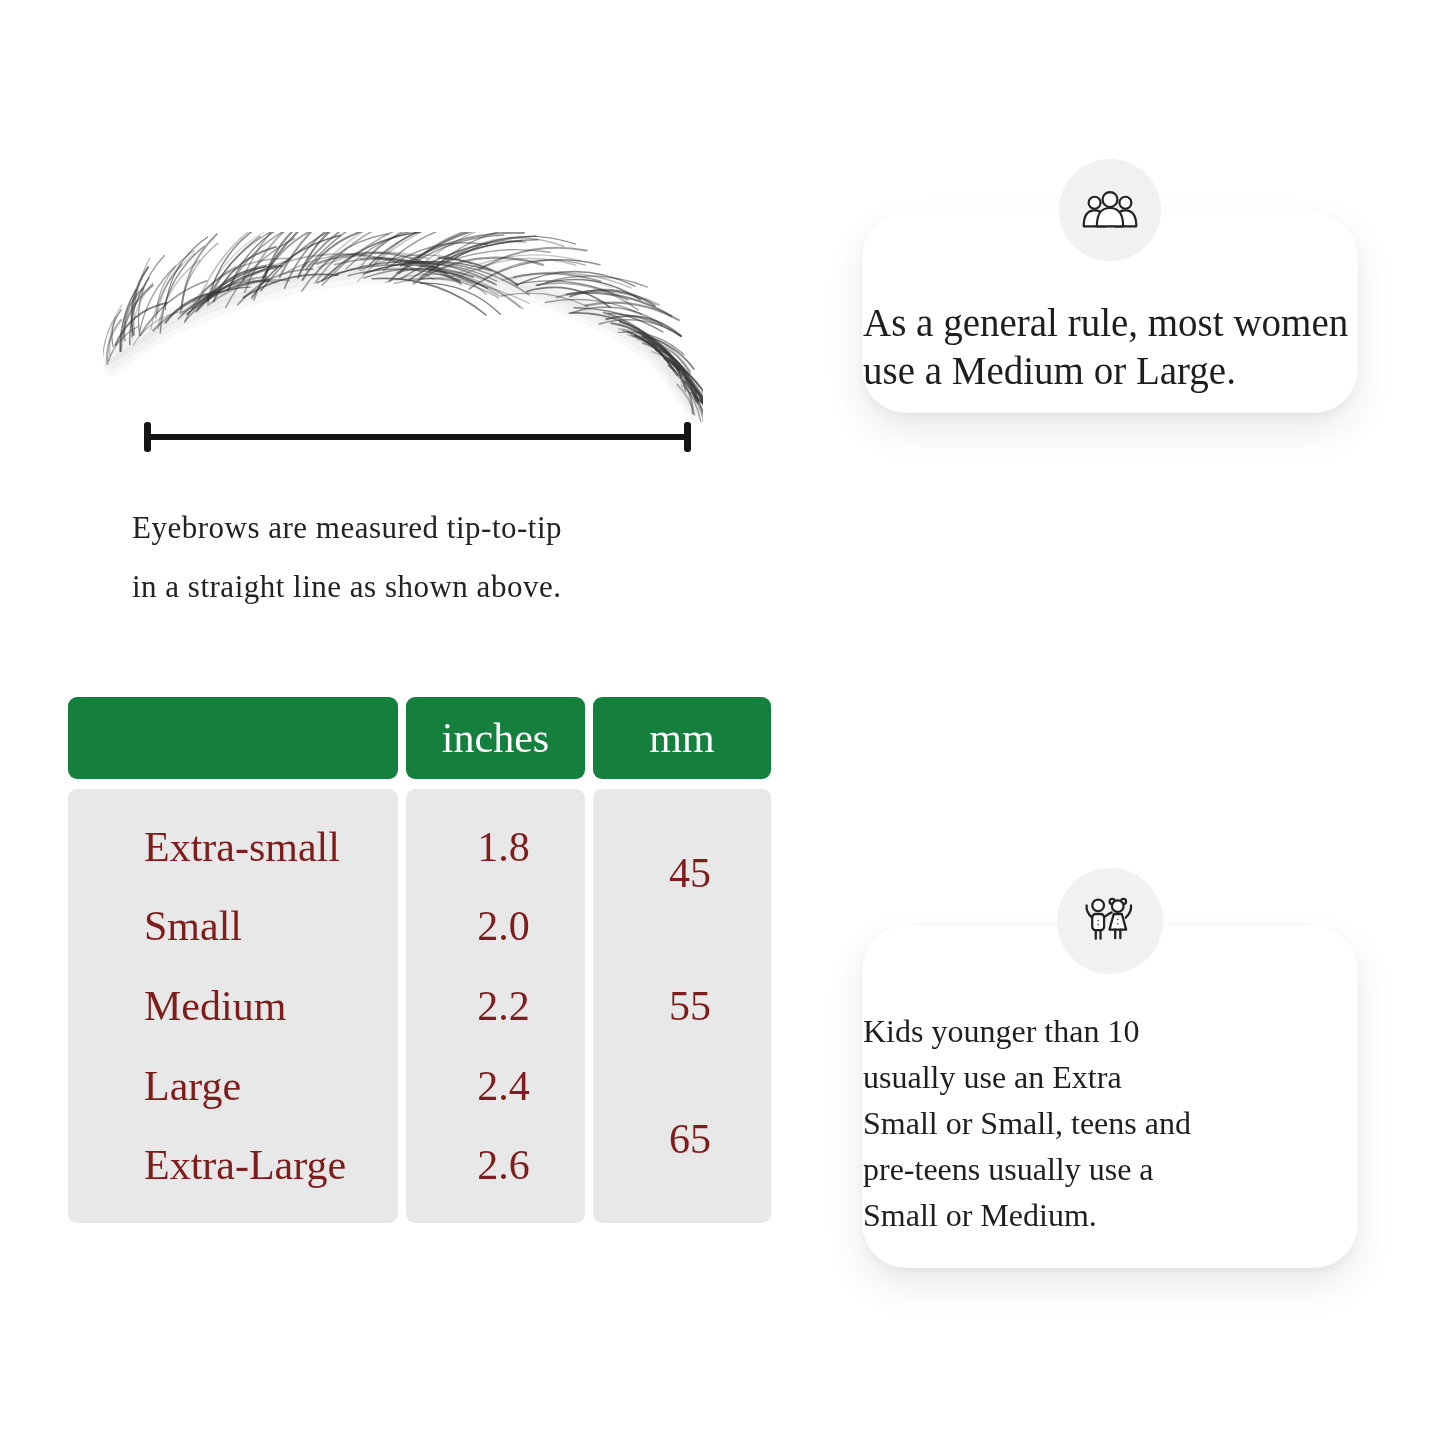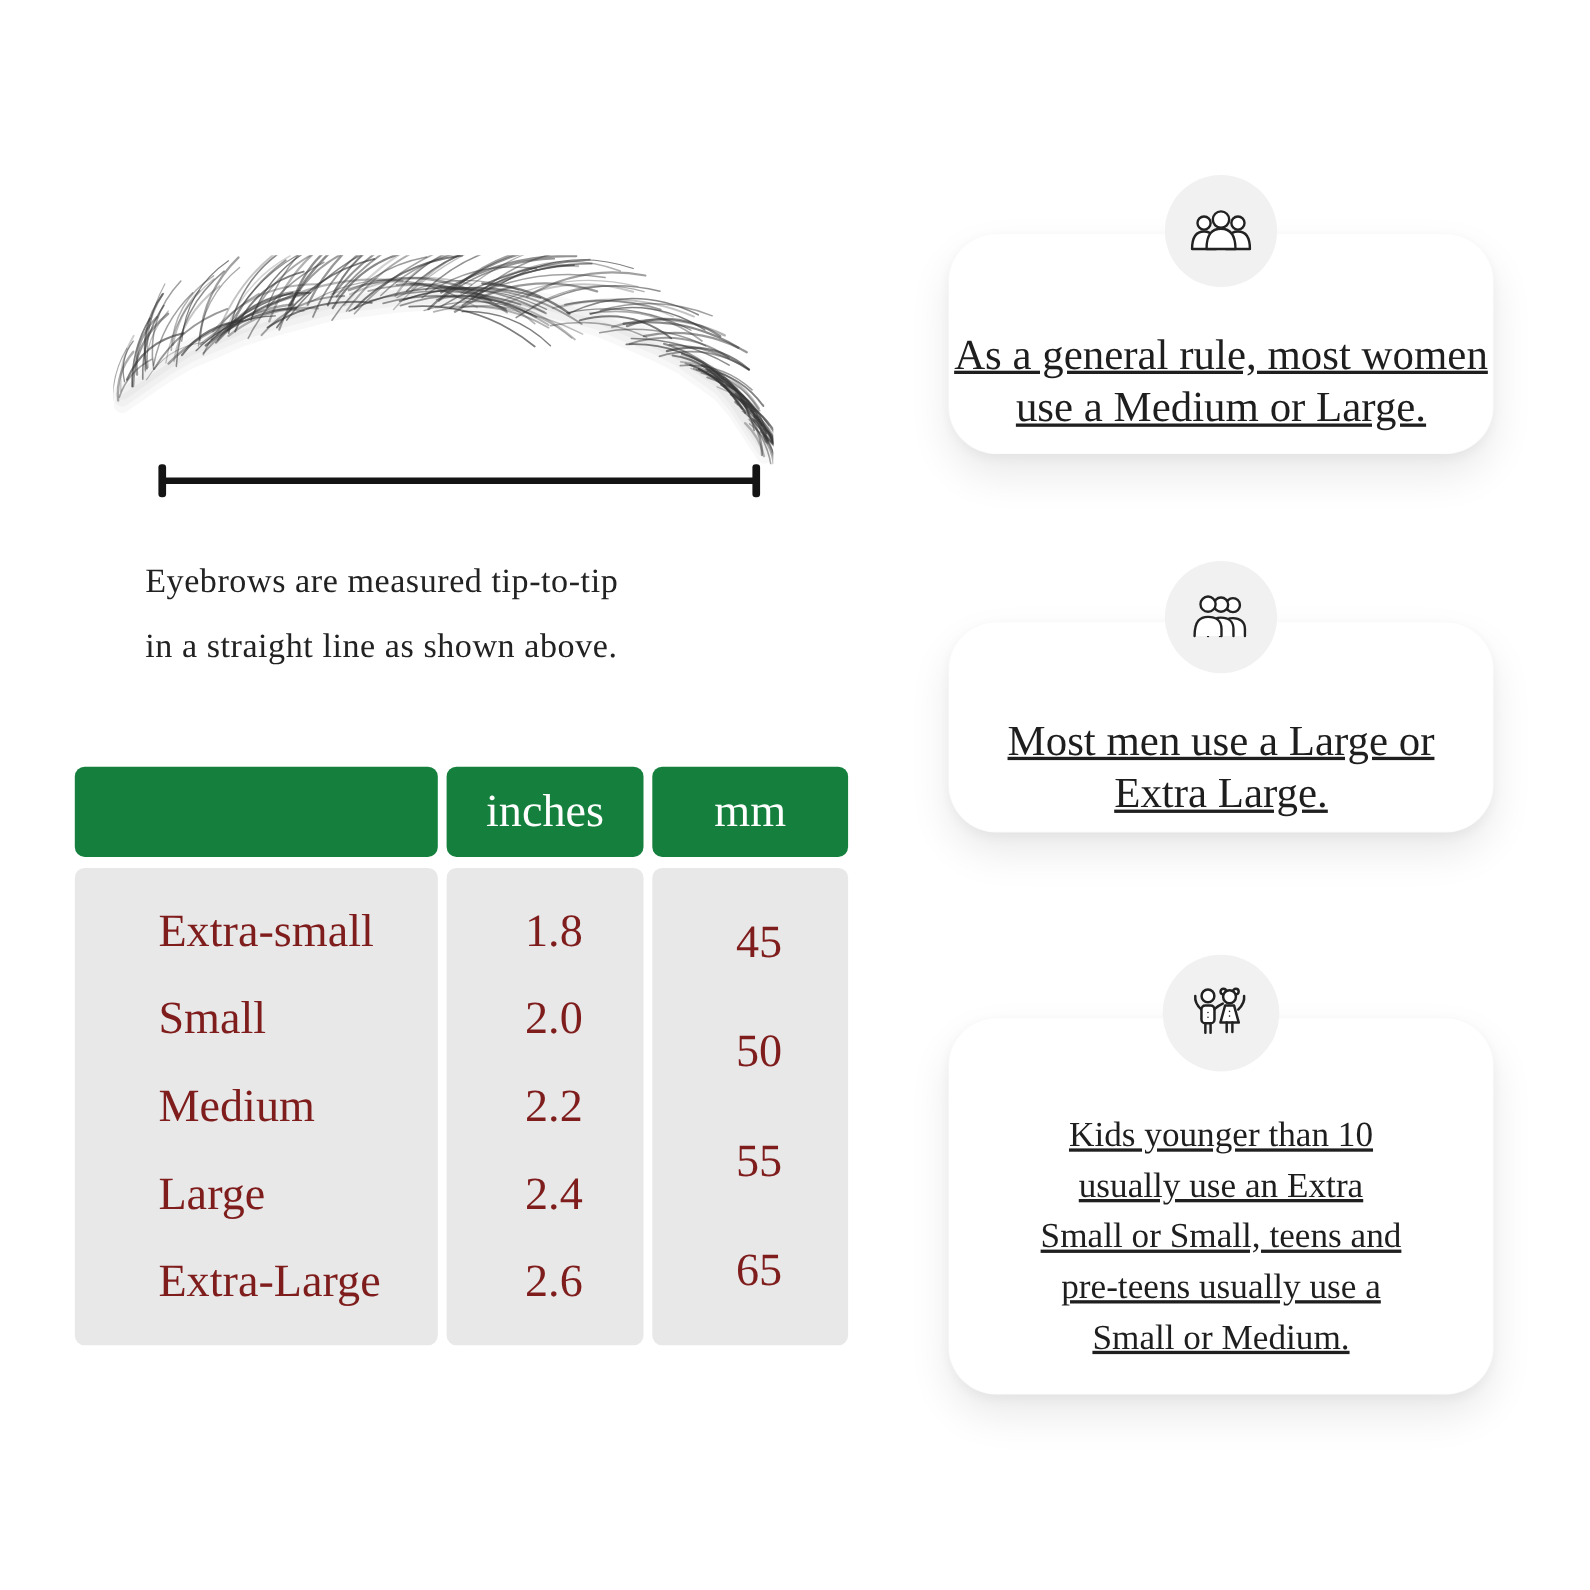--- a/index.html
+++ b/index.html
@@ -27,21 +27,21 @@
   .c1{width:330px;margin-right:8px;}
   .c2{width:179px;margin-right:8px;}
   .c3{width:178px;}
   .col .cellv{font-size:42px;display:flex;align-items:center;color:#7f1d1d;margin-left:16px;}
   .c1 .cellv{padding-left:60px;}
   .c2 .cellv,.c3 .cellv{justify-content:center;}
   
   .card{
     position:absolute;left:862px;width:496px;background:#ffffff;border-radius:44px;
     box-shadow:0 18px 38px rgba(0,0,0,0.085),0 4px 10px rgba(0,0,0,0.04);
-    border:1px solid rgba(0,0,0,0.015);box-sizing:border-box;text-align:center;text-decoration:underline;
+    border:1px solid rgba(0,0,0,0.015);box-sizing:border-box;text-align:left;
   }
   .card-1{top:212px;height:201px;padding-top:86px;}
   .card-2{top:565px;height:192px;padding-top:84px;}
   .card-3{top:925px;height:343px;padding-top:82px;}
   .card .line{font-size:39px;line-height:48px;color:#1e1e1e;}
   .card-3 .line{font-size:32px;line-height:46px;}
   .badge{
     position:absolute;left:50%;transform:translateX(-50%);
     width:102px;height:102px;border-radius:50%;background:#f1f1f1;
     display:flex;align-items:center;justify-content:center;z-index:2;
@@ -287,21 +287,20 @@
       </div>
       <div class="col c2">
         <div class="cellv">1.8</div>
         <div class="cellv">2.0</div>
         <div class="cellv">2.2</div>
         <div class="cellv">2.4</div>
         <div class="cellv">2.6</div>
       </div>
       <div class="col c3">
         <div class="cellv">45</div>
-        <div class="cellv">50</div>
         <div class="cellv">55</div>
         <div class="cellv">65</div>
       </div>
     </div>
   </div>
 
   <div class="card card-1">
     <div class="badge">
       <svg width="58" height="44" viewBox="0 0 64 46" fill="none" stroke="#222" stroke-width="2.4" stroke-linejoin="round">
         <circle cx="15" cy="15" r="6.6" fill="#fff"></circle>
@@ -309,40 +308,20 @@
         <circle cx="49" cy="15" r="6.6" fill="#fff"></circle>
         <path fill="#fff" d="M37,41 C37,27.5 42,23.5 49,23.5 C56,23.5 61,27.5 61,41 Z"></path>
         <circle cx="32" cy="11.5" r="8.2" fill="#fff"></circle>
         <path fill="#fff" d="M17.5,41 C17.5,25.5 23.5,20.8 32,20.8 C40.5,20.8 46.5,25.5 46.5,41 Z"></path>
       </svg>
     </div>
     <div class="line">As a general rule, most women</div>
     <div class="line">use a Medium or Large.</div>
   </div>
 
-  <div class="card card-2">
-    <div class="badge">
-      <svg width="58" height="44" viewBox="0 0 64 46" fill="none" stroke="#222" stroke-width="2.4" stroke-linejoin="round" stroke-linecap="round">
-        <g>
-          <circle cx="44" cy="11" r="7" fill="#fff"></circle>
-          <path fill="#fff" d="M31,42 C31,28 36,24 44,24 C51,24 56,28 56,35 L56,42"></path>
-        </g>
-        <g>
-          <circle cx="32" cy="10.5" r="7.2" fill="#fff"></circle>
-          <path fill="#fff" d="M19,42 C19,27.5 24.5,23.5 32,23.5 C39.5,23.5 44.5,27.5 44.5,35 L44.5,42"></path>
-        </g>
-        <g>
-          <circle cx="19" cy="10" r="7.6" fill="#fff"></circle>
-          <path fill="#fff" d="M5.5,42 C5.5,27 11,22.8 19,22.8 C27,22.8 32.5,27 32.5,35 L32.5,42"></path>
-        </g>
-      </svg>
-    </div>
-    <div class="line">Most men use a Large or</div>
-    <div class="line">Extra Large.</div>
-  </div>
 
   <div class="card card-3">
     <div class="badge">
       <svg width="56" height="50" viewBox="0 0 52 46" fill="none" stroke="#222" stroke-width="2.1" stroke-linejoin="round" stroke-linecap="round">
 
         <path d="M9.5,20 C5.5,16.5 3.8,12.5 4.3,8.5"></path>
         <circle cx="15" cy="8.5" r="5.4" fill="#fff"></circle>
         <rect x="9.5" y="16.5" width="11" height="15" rx="3.2" fill="#fff"></rect>
         <path d="M12.8,31.5 L12.8,39.5"></path>
         <path d="M17.2,31.5 L17.2,39.5"></path>

